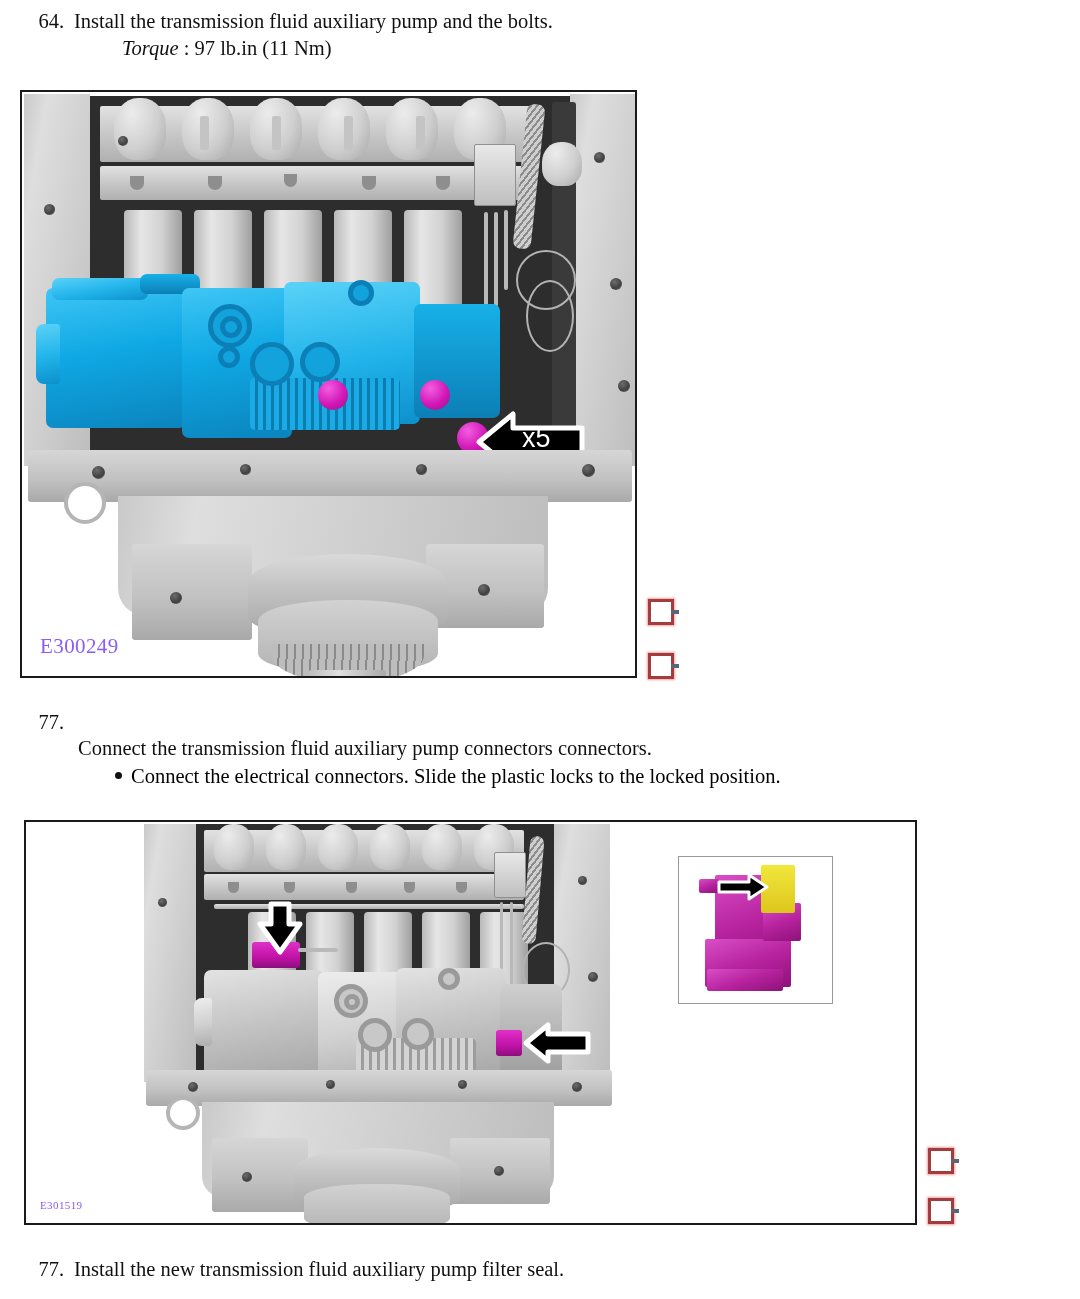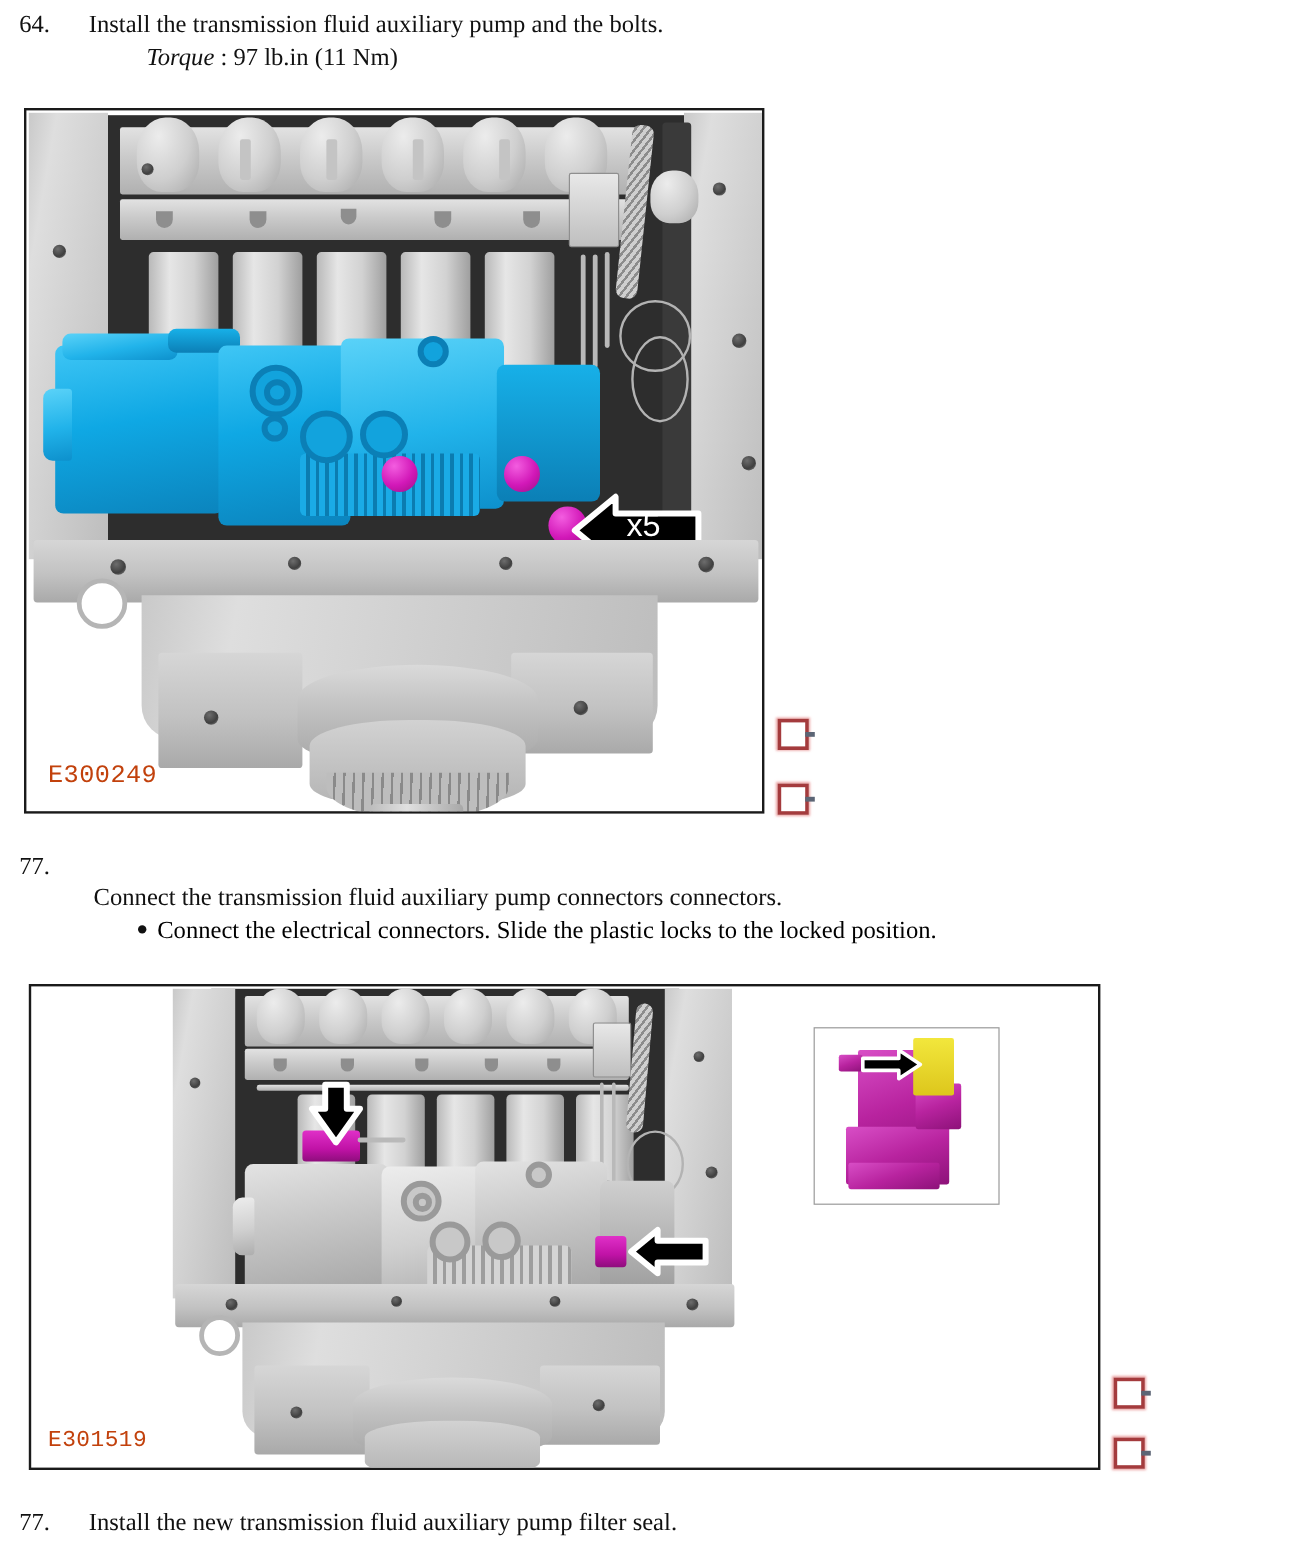--- a/index.html
+++ b/index.html
@@ -10,20 +10,21 @@
   body {
     width: 1080px;
     height: 1299px;
     position: relative;
     font-family: "Liberation Serif", serif;
     color: #000000;
     overflow: hidden;
   }
   .step-num {
     position: absolute;
+    text-align: right;
     font-family: "Liberation Serif", serif;
     font-size: 20.5px;
     color: #111111;
   }
   .step-body {
     position: absolute;
     font-family: "Liberation Serif", serif;
     font-size: 20.5px;
     color: #111111;
     white-space: nowrap;
@@ -49,27 +50,27 @@
   
   .figure {
     position: absolute;
     border: 2px solid #1a1a1a;
     background: #ffffff;
     box-sizing: border-box;
     overflow: hidden;
   }
   .fig-code {
     position: absolute;
-    font-family: Liberation Mono, monospace;
-    color: #c2410c;
+    font-family: Liberation Serif, serif;
+    color: #8b5cf6;
     letter-spacing: 0.4px;
     white-space: nowrap;
   }
   #figure-1 .fig-code { font-size: 21px; left: 18px; bottom: 17px; }
-  #figure-2 .fig-code { font-size: 19px; left: 14px; bottom: 12px; }
+  #figure-2 .fig-code { font-size: 11px; left: 14px; bottom: 12px; }
 
   
   .checkbox-marker {
     position: absolute;
     width: 26px;
     height: 26px;
     box-sizing: border-box;
     border: 3px solid #a43b3d;
     background: #ffffff;
     box-shadow: 0 0 2px 1px rgba(228,130,130,0.75);

